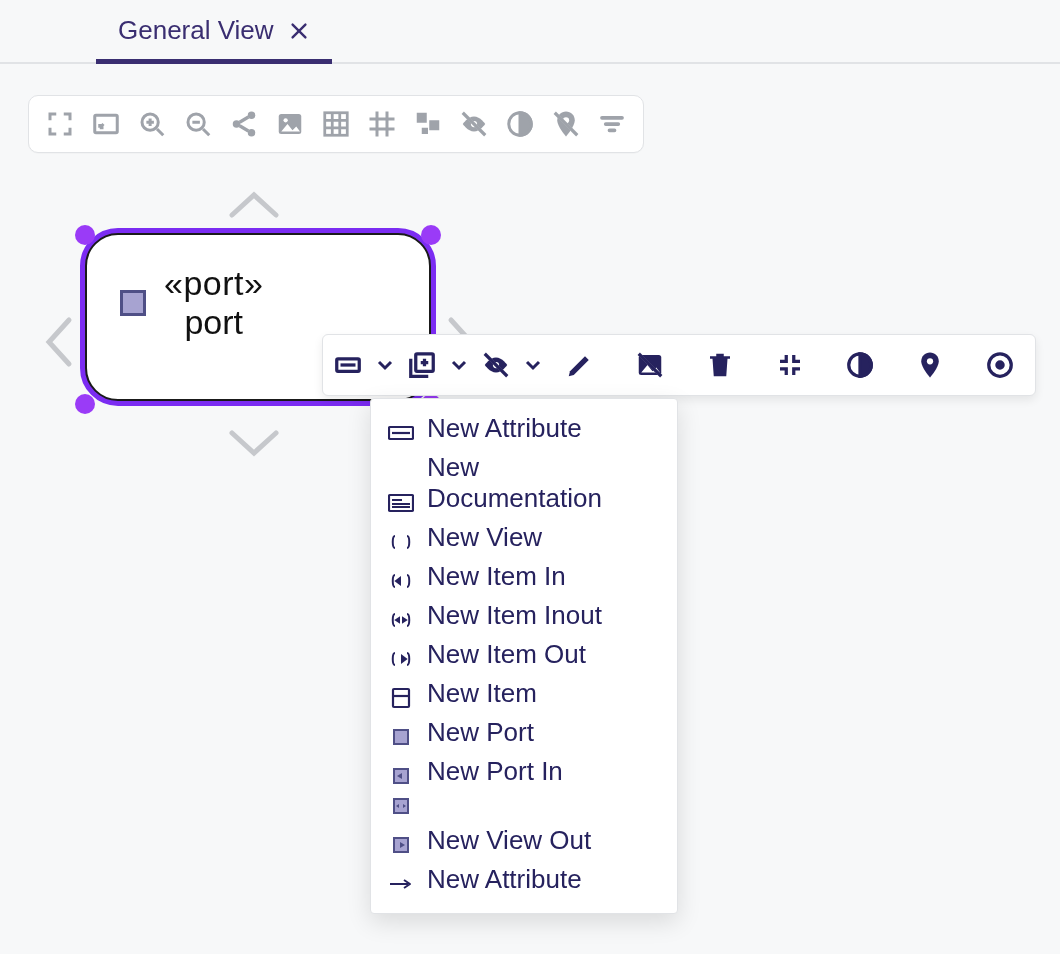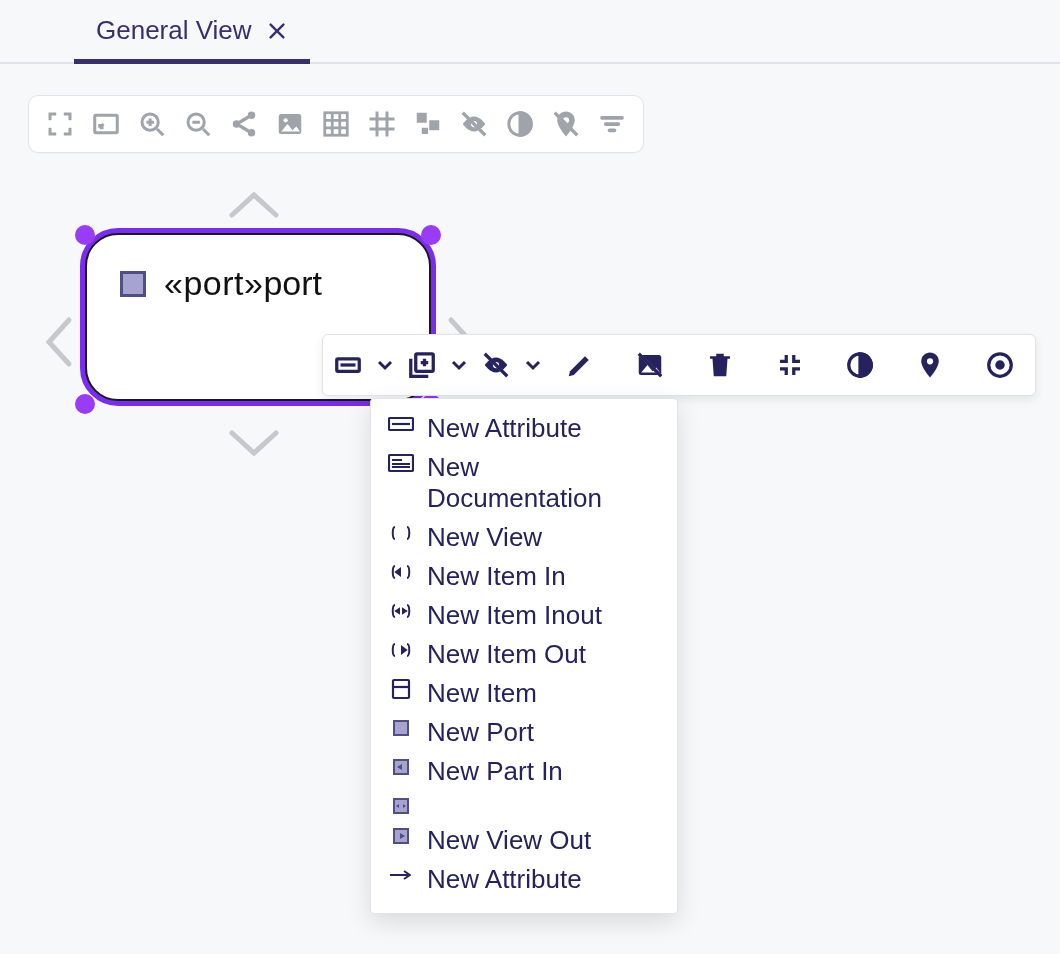--- a/index.html
+++ b/index.html
@@ -14,21 +14,21 @@
     --hairline:#e1e3e6;
     --port-fill:#a7a3d1;
     --port-stroke:#4f4f86;
     --arrow:#c6c8cc;
   }
   *{box-sizing:border-box}
   html,body{margin:0;height:100%;font-family:"Segoe UI",Arial,Helvetica,sans-serif}
   body{background:var(--canvas);width:1060px;height:954px;overflow:hidden;position:relative;color:#222}
 
   
-  .tabstrip{position:absolute;left:0;right:0;top:0;height:64px;border-bottom:2px solid var(--hairline);padding-left:74px;display:flex;align-items:flex-start}
+  .tabstrip{position:absolute;left:0;right:0;top:0;height:64px;border-bottom:2px solid var(--hairline);padding-left:96px;display:flex;align-items:flex-start}
   .tab{display:flex;align-items:center;gap:14px;padding:16px 22px 14px;color:var(--tab-ink);font-size:26px;font-weight:500;border-bottom:5px solid var(--tab-underline);height:64px}
   .tab .close{width:22px;height:22px;display:inline-flex;align-items:center;justify-content:center;color:var(--tab-ink);cursor:pointer}
   .tab svg{display:block}
 
   
   .toptoolbar{position:absolute;left:28px;top:95px;height:58px;background:var(--panel);border:1px solid var(--hairline);border-radius:10px;display:flex;align-items:center;padding:0 10px;gap:4px;box-shadow:0 1px 0 rgba(0,0,0,.02)}
   .tticon{width:42px;height:42px;display:flex;align-items:center;justify-content:center;color:var(--muted);border-radius:8px}
   .tticon svg{width:30px;height:30px}
 
   
@@ -44,32 +44,32 @@
   .node{position:absolute;left:84px;top:168px;width:348px;height:170px;border:3px solid #1a1a1a;border-radius:34px;background:#fff}
   .sel-outline{position:absolute;left:80px;top:164px;width:356px;height:178px;border:5px solid var(--purple);border-radius:38px;pointer-events:none}
   .handle{position:absolute;width:20px;height:20px;border-radius:50%;background:var(--purple-handle)}
   .handle.tl{left:75px;top:161px}
   .handle.tr{left:421px;top:161px}
   .handle.bl{left:75px;top:330px}
   .handle.br{left:421px;top:330px}
 
   .node-content{position:absolute;left:120px;top:200px;display:flex;align-items:center;gap:18px}
   .port-glyph{width:26px;height:26px;border:3px solid var(--port-stroke);background:var(--port-fill);display:inline-block}
-  .node-labels{display:flex;flex-direction:row;align-items:center;line-height:1.15;color:#111;font-size:34px}
+  .node-labels{display:flex;flex-direction:column;align-items:center;line-height:1.15;color:#111;font-size:34px}
   .stereo{letter-spacing:.5px}
 
   
   .ctxbar{position:absolute;left:322px;top:270px;height:62px;background:var(--panel);border:1px solid var(--hairline);border-radius:6px;display:flex;align-items:center;box-shadow:0 4px 10px rgba(0,0,0,.08)}
   .ctxbtn{width:70px;height:62px;display:flex;align-items:center;justify-content:center;color:var(--ink)}
   .ctxbtn.caret{width:24px;justify-content:flex-start;color:var(--ink)}
   .ctxbtn svg{width:30px;height:30px}
 
   
   .menu{position:absolute;left:370px;top:334px;width:308px;background:var(--panel);border:1px solid var(--hairline);border-radius:4px;box-shadow:0 8px 24px rgba(0,0,0,.12);padding:10px 10px 14px}
-  .menu-item{display:flex;align-items:flex-start;gap:12px;padding:4px 6px;font-size:26px;color:var(--ink);font-weight:400;cursor:pointer;border-radius:4px}
+  .menu-item{display:flex;align-items:flex-end;gap:12px;padding:4px 6px;font-size:26px;color:var(--ink);font-weight:400;cursor:pointer;border-radius:4px}
   .mi-icon{width:28px;height:22px;display:flex;align-items:center;justify-content:center;color:var(--ink)}
   .mi-icon svg{width:26px;height:22px}
 
   
   .caret-sm{width:16px;height:16px}
 </style>
 </head>
 <body>
 
 <div class="tabstrip">
@@ -361,21 +361,21 @@
         </span>
       <span>New Port</span>
     </div>
     <div class="menu-item">
       <span class="mi-icon">
           <svg viewBox="0 0 22 22">
             <rect x="4" y="4" width="14" height="14" fill="#a7a3d1" stroke="#4f4f86" stroke-width="2"></rect>
             <path d="M7 11l5-3v6z" fill="#4f4f86"></path>
           </svg>
         </span>
-      <span>New Part In</span>
+      <span>New Port In</span>
     </div>
     <div class="menu-item">
       <span class="mi-icon">
           <svg viewBox="0 0 22 22">
             <rect x="4" y="4" width="14" height="14" fill="#a7a3d1" stroke="#4f4f86" stroke-width="2"></rect>
             <path d="M6 11l3-2v4zM16 11l-3-2v4z" fill="#4f4f86"></path>
           </svg>
         </span>
     </div>
     <div class="menu-item">

